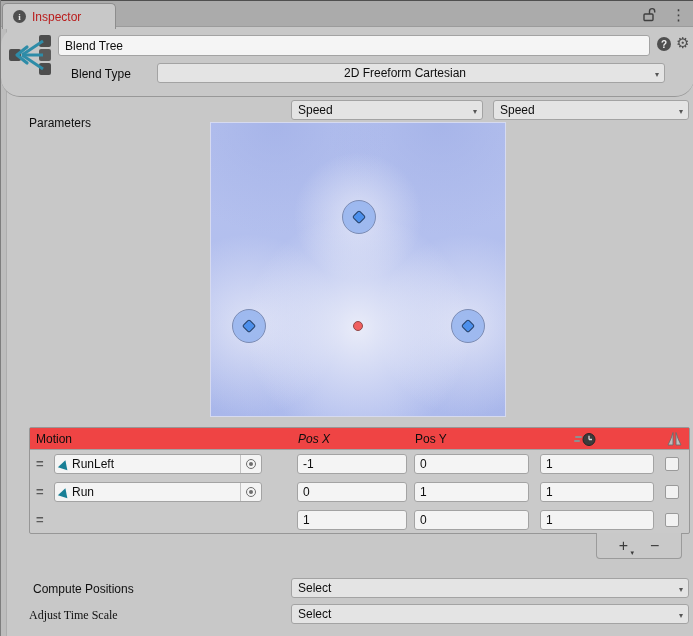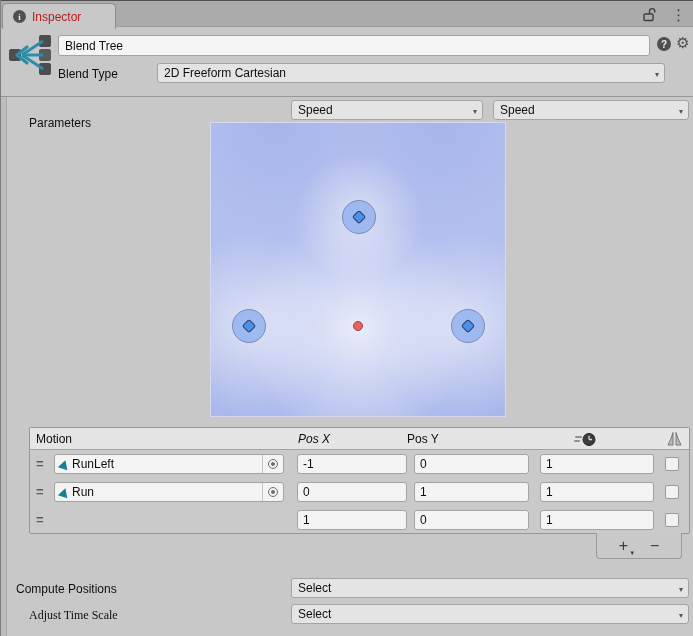--- a/index.html
+++ b/index.html
@@ -24,36 +24,36 @@
     background:#c8c8c8; border:1px solid #8d8d8d; border-bottom:none;
     border-radius:5px 5px 0 0; display:flex; align-items:center; gap:6px; padding-left:10px; z-index:2; }
   .info-icon { width:13px; height:13px; border-radius:50%; background:#4f4f4f;
     color:#e8e8e8; font-size:9px; font-weight:bold; font-family:"Liberation Serif", serif;
     display:flex; align-items:center; justify-content:center; flex:0 0 auto; }
   .tab-label { color:#b91c1c; }
   .strip-right { position:absolute; right:8px; top:0; height:27px; display:flex; align-items:center; gap:14px; }
   .kebab { color:#3f3f3f; font-size:15px; line-height:1; letter-spacing:0; }
   
   .header { position:absolute; left:0; top:27px; width:693px; height:70px;
-    background:#c8c8c8; border-bottom:1px solid #989898; }
+    background:#c8c8c8; border-bottom:1px solid #989898;border-radius:19px; }
   .bt-icon { position:absolute; left:8px; top:8px; }
   .name-field { position:absolute; left:57px; top:8px; width:592px; height:21px;
     background:#f5f5f5; border:1px solid #a3a3a3; border-radius:3px;
     padding:0 6px; font-size:12px; color:#0e0e0e; font-family:"Liberation Sans", sans-serif; }
   .help-icon { position:absolute; left:656px; top:10px; width:14px; height:14px;
     border-radius:50%; background:#4f4f4f; color:#eee; font-size:10px; font-weight:bold;
     display:flex; align-items:center; justify-content:center; }
   .gear-icon { position:absolute; left:675px; top:8px; font-size:15px; color:#4f4f4f; line-height:1; }
-  .blendtype-label { position:absolute; left:57px; top:40px; color:#0e0e0e; }
+  .blendtype-label { position:absolute; left:70px; top:40px; color:#0e0e0e; }
   
   .dropdown { position:absolute; height:20px; background:#e4e4e4;
     border:1px solid #a3a3a3; border-radius:3px; display:flex; align-items:center;
     padding:0 18px 0 6px; color:#0e0e0e; cursor:default; }
   .dropdown .chev { position:absolute; right:5px; top:6px; font-size:8px; color:#555; }
-  .dd-blendtype { left:156px; top:36px; width:508px; }
+  .dd-blendtype { left:156px; top:36px; width:508px;justify-content:center; }
   
   .params-label { position:absolute; left:28px; top:104px;margin-top:12px; }
   .dd-paramx { left:290px; top:100px; width:192px; }
   .dd-paramy { left:492px; top:100px; width:196px; }
   
   .graph { position:absolute; left:209px; top:122px; width:296px; height:295px;
     border:1px solid #d6daf0;
     background:
       radial-gradient(circle at 50% 70%, rgba(236,238,249,0.95) 0%, rgba(236,238,249,0.0) 45%),
       radial-gradient(circle at 13% 69%, rgba(228,231,247,0.85) 0%, rgba(228,231,247,0.0) 28%),
@@ -71,32 +71,32 @@
   .marker .diamond { width:10px; height:10px; background:#4d90ec;
     border:1.5px solid #24406a; border-radius:2px; transform:rotate(45deg); }
   .marker-top { left:131px; top:77px; }
   .marker-left { left:21px; top:186px; }
   .marker-right { left:240px; top:186px; }
   .sample-dot { position:absolute; left:142px; top:198px; width:10px; height:10px;
     border-radius:50%; background:#f05f5f; border:1.5px solid #8f4747; cursor:pointer; }
   
   .mtable { position:absolute; left:28px; top:427px; width:661px; height:107px;
     background:#cacaca; border:1px solid #979797; border-radius:2px; }
-  .mtable-header { position:relative; height:22px; background:#e5e5e5;
+  .mtable-header { position:relative; height:22px; background:#ef4444;
     border-bottom:1px solid #a2a2a2; }
   .mh { position:absolute; top:4px; color:#0e0e0e; }
   .mh-motion { left:6px; }
   .mh-posx { left:268px;font-style:italic; }
-  .mh-posy { left:377px; }
+  .mh-posy { left:385px; }
   .mh-speed { left:544px; top:4px; }
   .mh-mirror { left:637px; top:3px; }
   .mrow { position:relative; height:28px; }
   .drag-handle { position:absolute; left:6px; top:6px; color:#5a5a5a; font-size:13px;
     font-weight:bold; letter-spacing:0; cursor:grab; }
-  .obj-field { position:absolute; left:24px; top:4px; width:230px; height:20px;
+  .obj-field { position:absolute; left:24px; top:4px; width:208px; height:20px;
     background:#f4f4f4; border:1px solid #a3a3a3; border-radius:3px;
     display:flex; align-items:center; gap:3px; padding:0 26px 0 4px; cursor:pointer; }
   .clip-icon { width:0; height:0; border-left:5px solid transparent;
     border-right:5px solid transparent; border-bottom:9px solid #187f96;
     transform:rotate(18deg); flex:0 0 auto; }
   .obj-name { color:#0e0e0e; white-space:nowrap; overflow:hidden; }
   .picker { position:absolute; right:0; top:0; width:21px; height:18px;
     border-left:1px solid #c2c2c2; display:flex; align-items:center; justify-content:center; cursor:pointer; }
   .picker .ring { width:10px; height:10px; border:1px solid #6e6e6e; border-radius:50%;
     display:flex; align-items:center; justify-content:center; }
@@ -109,21 +109,21 @@
   .nf-speed { left:510px; width:114px; }
   .mirror-check { position:absolute; left:635px; top:7px; width:14px; height:14px;
     appearance:none; -webkit-appearance:none; background:#f2f2f2;
     border:1px solid #9a9a9a; border-radius:2px; cursor:pointer; }
   .list-footer { position:absolute; left:595px; top:533px; width:86px; height:26px;
     background:#c9c9c9; border:1px solid #9b9b9b; border-top:none;
     border-radius:0 0 4px 4px; display:flex; align-items:center; justify-content:center; gap:22px; }
   .lf-btn { color:#3c3c3c; font-size:16px; line-height:1; cursor:pointer; position:relative; }
   .lf-btn .mini-caret { position:absolute; right:-6px; bottom:-2px; font-size:7px; color:#3c3c3c; }
   
-  .cp-label { position:absolute; left:15px; top:582px; }
+  .cp-label { position:absolute; left:32px; top:582px; }
   .dd-compute { left:290px; top:578px; width:398px; }
   .ats-label { position:absolute; left:28px; top:608px;font-family:Liberation Serif, serif; }
   .dd-adjust { left:290px; top:604px; width:398px; }
 </style>
 </head>
 <body>
 
 <div class="window">
   <div class="gutter"></div>
 

